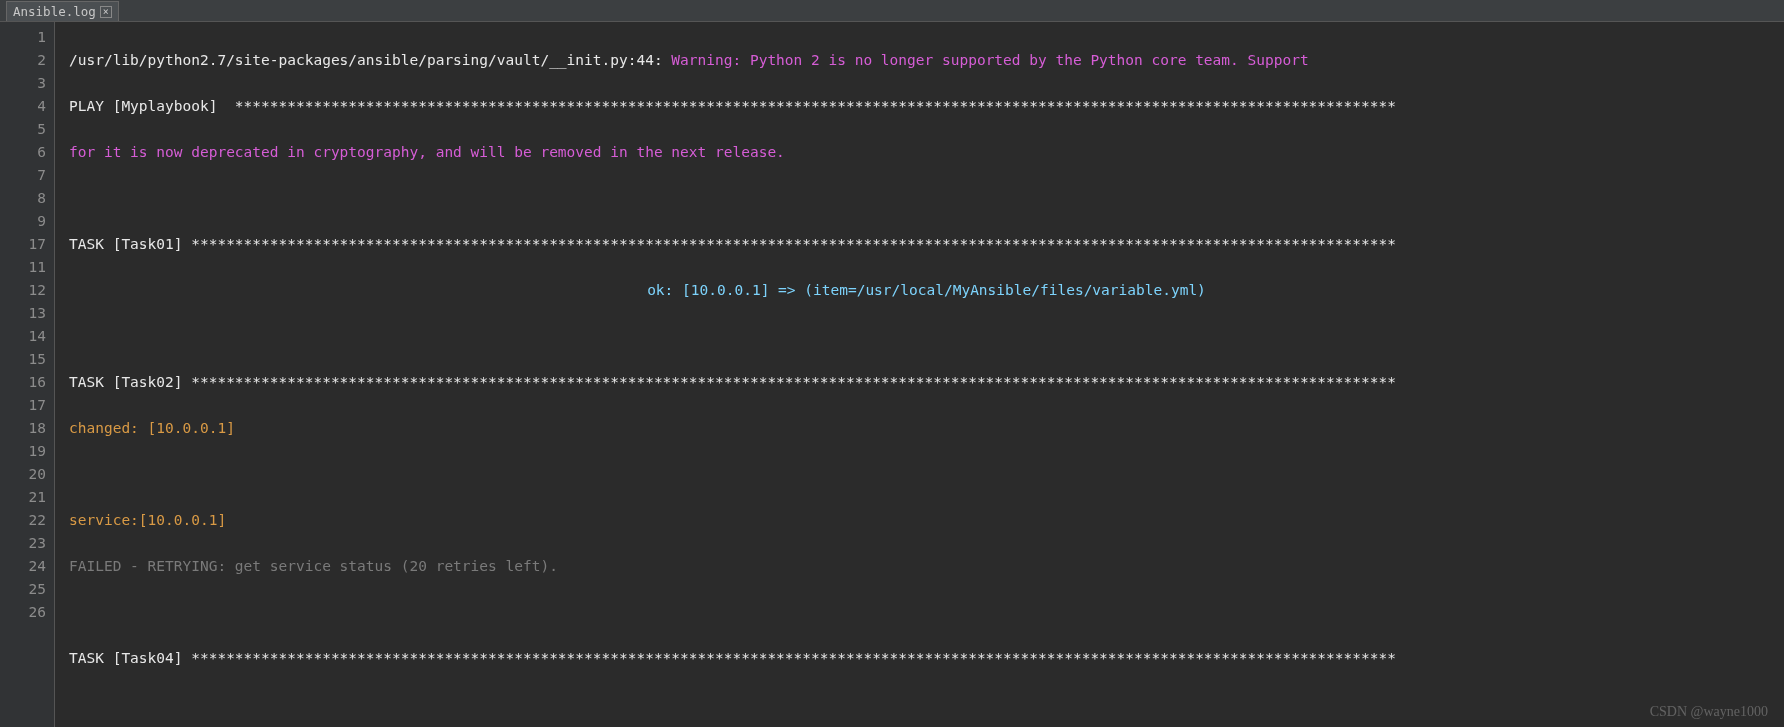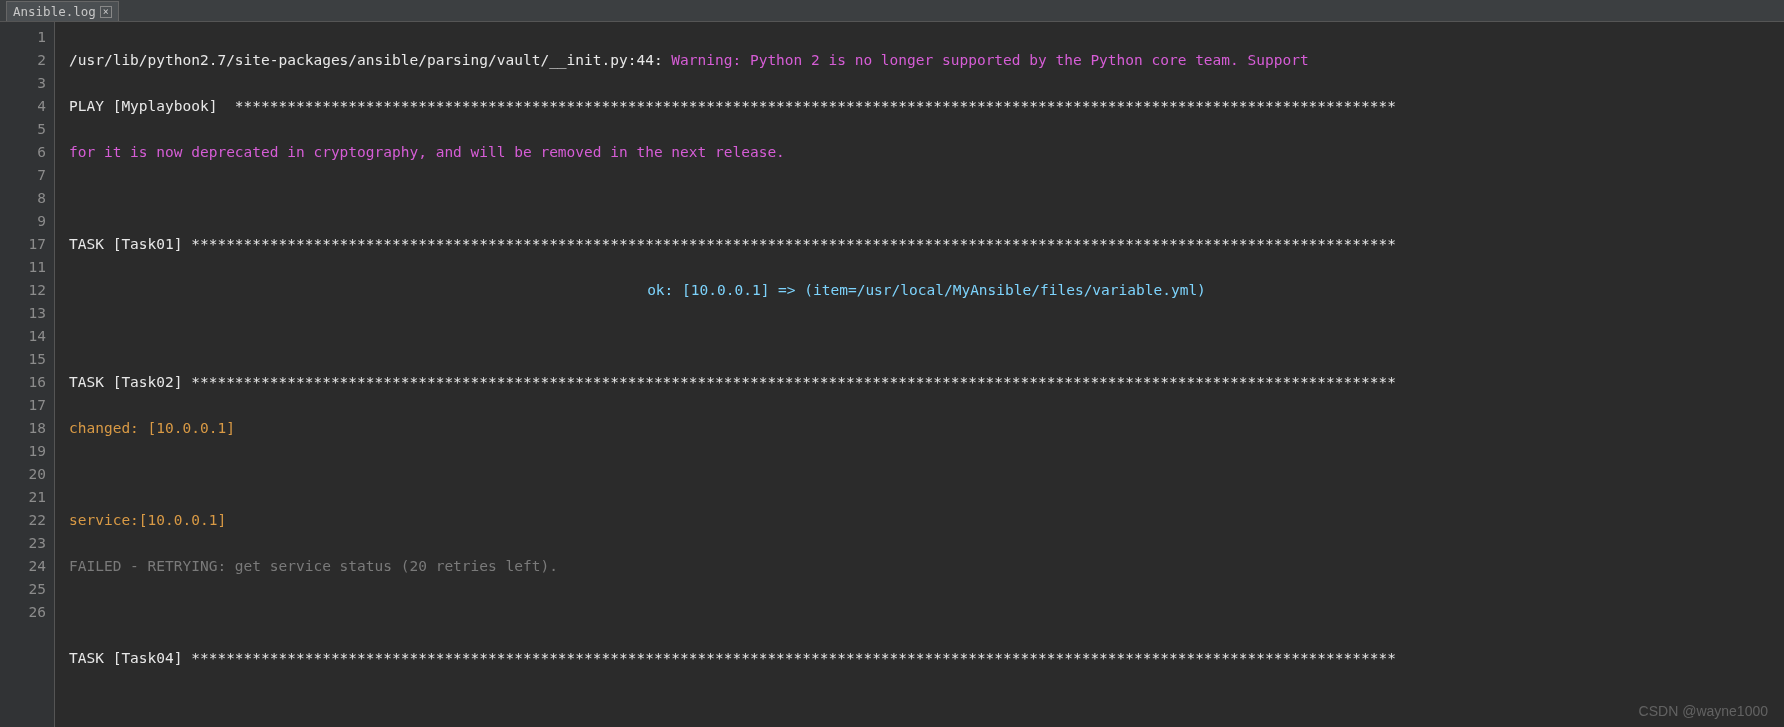--- a/index.html
+++ b/index.html
@@ -14,21 +14,21 @@
   .gutter { width: 55px; background: #313335; border-right: 1px solid #555; color: #8c8c8c; text-align: right; padding: 4px 8px 0 0; line-height: 23px; user-select: none; }
   .code { flex: 1; background: #2b2b2b; padding: 4px 0 0 14px; line-height: 23px; white-space: pre; position: relative; }
   .line-row { height: 23px; }
 
   .white   { color: #e8e8e8; }
   .magenta { color: #d65dd6; }
   .green   { color: #7dd3fc; text-align: center; }
   .orange  { color: #d99a45; }
   .grey    { color: #7a7a7a; }
 
-  .watermark { position: absolute; bottom: 4px; right: 16px; font-size: 14px; color: rgba(200,200,200,0.35); font-family: Liberation Sans, sans-serif; }
+  .watermark { position: absolute; bottom: 4px; right: 16px; font-size: 14px; color: rgba(200,200,200,0.35); font-family: Liberation Serif, serif; }
 </style>
 </head>
 <body>
 
 <div class="tab-bar">
   <div class="tab">
     <span>Ansible.log</span>
     <span class="tab-close">×</span>
   </div>
 </div>

